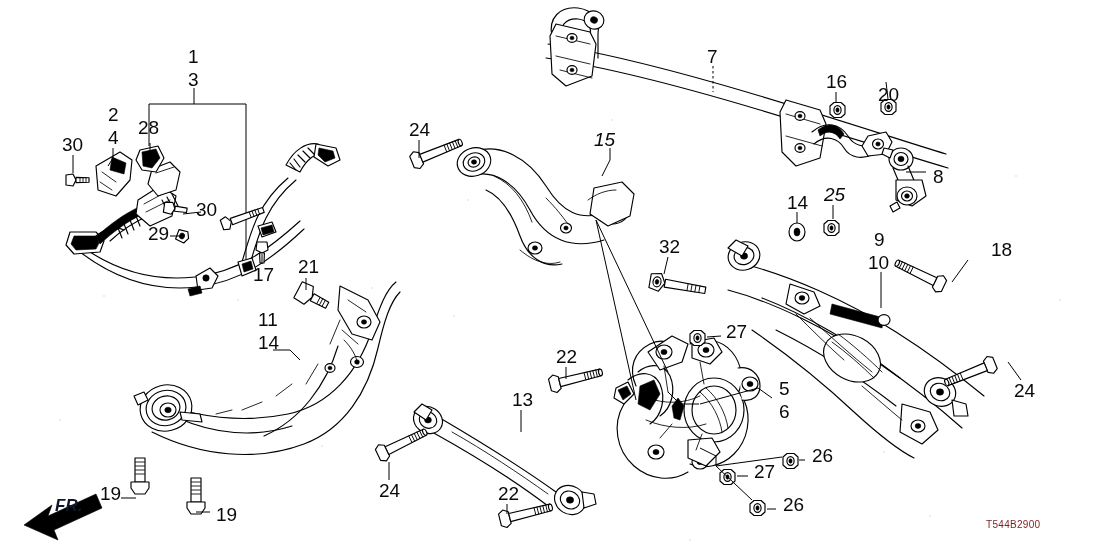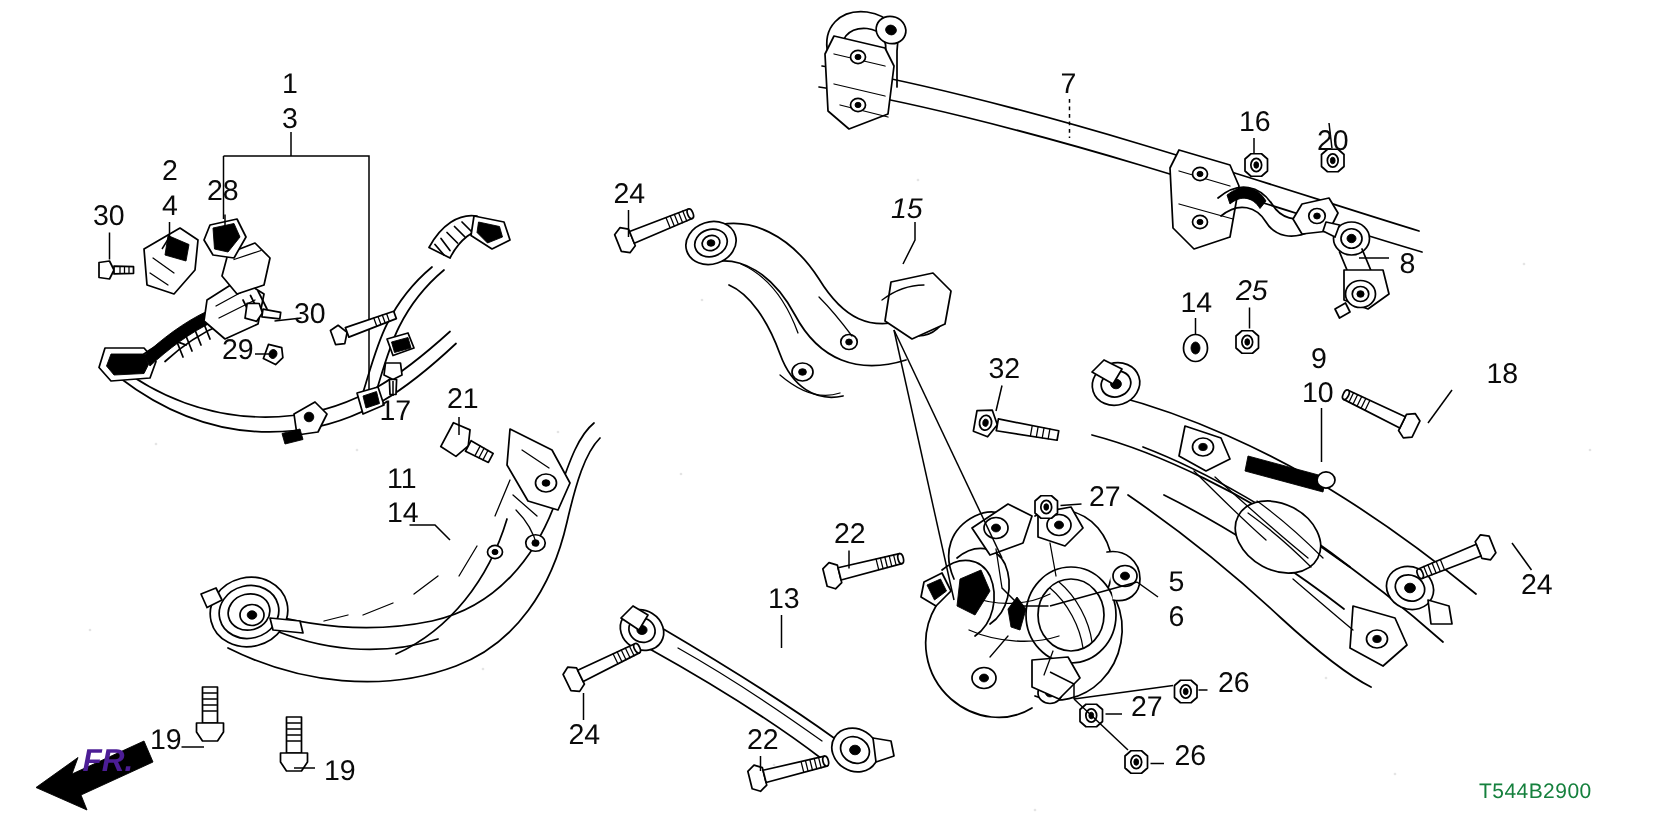--- a/index.html
+++ b/index.html
@@ -32,33 +32,33 @@
     line-height: 1.02;
     white-space: pre;
     letter-spacing: 0px;
     -webkit-font-smoothing: antialiased;
   }
   #drawing-code {
     position: absolute;
     left: 986px;
     top: 519px;
     font-family: "Liberation Sans", sans-serif;
-    font-size: 14px;
+    font-size: 10px;
     letter-spacing: 0.3px;
-    color: #15803d;
+    color: #7f1d1d;
   }
   #fr-label {
     position: absolute;
     left: 55px;
     top: 496px;
     font-family: "Liberation Sans", sans-serif;
-    font-size: 21px;
+    font-size: 17px;
     font-weight: bold;
     font-style: italic;
-    color: #4c1d95;
+    color: #0f172a;
   }
 </style>
 </head>
 <body>
 
 <div id="diagram-root">
 
   <svg id="artwork" viewBox="0 0 1108 554" xmlns="http://www.w3.org/2000/svg">
     <defs>
       <style>

